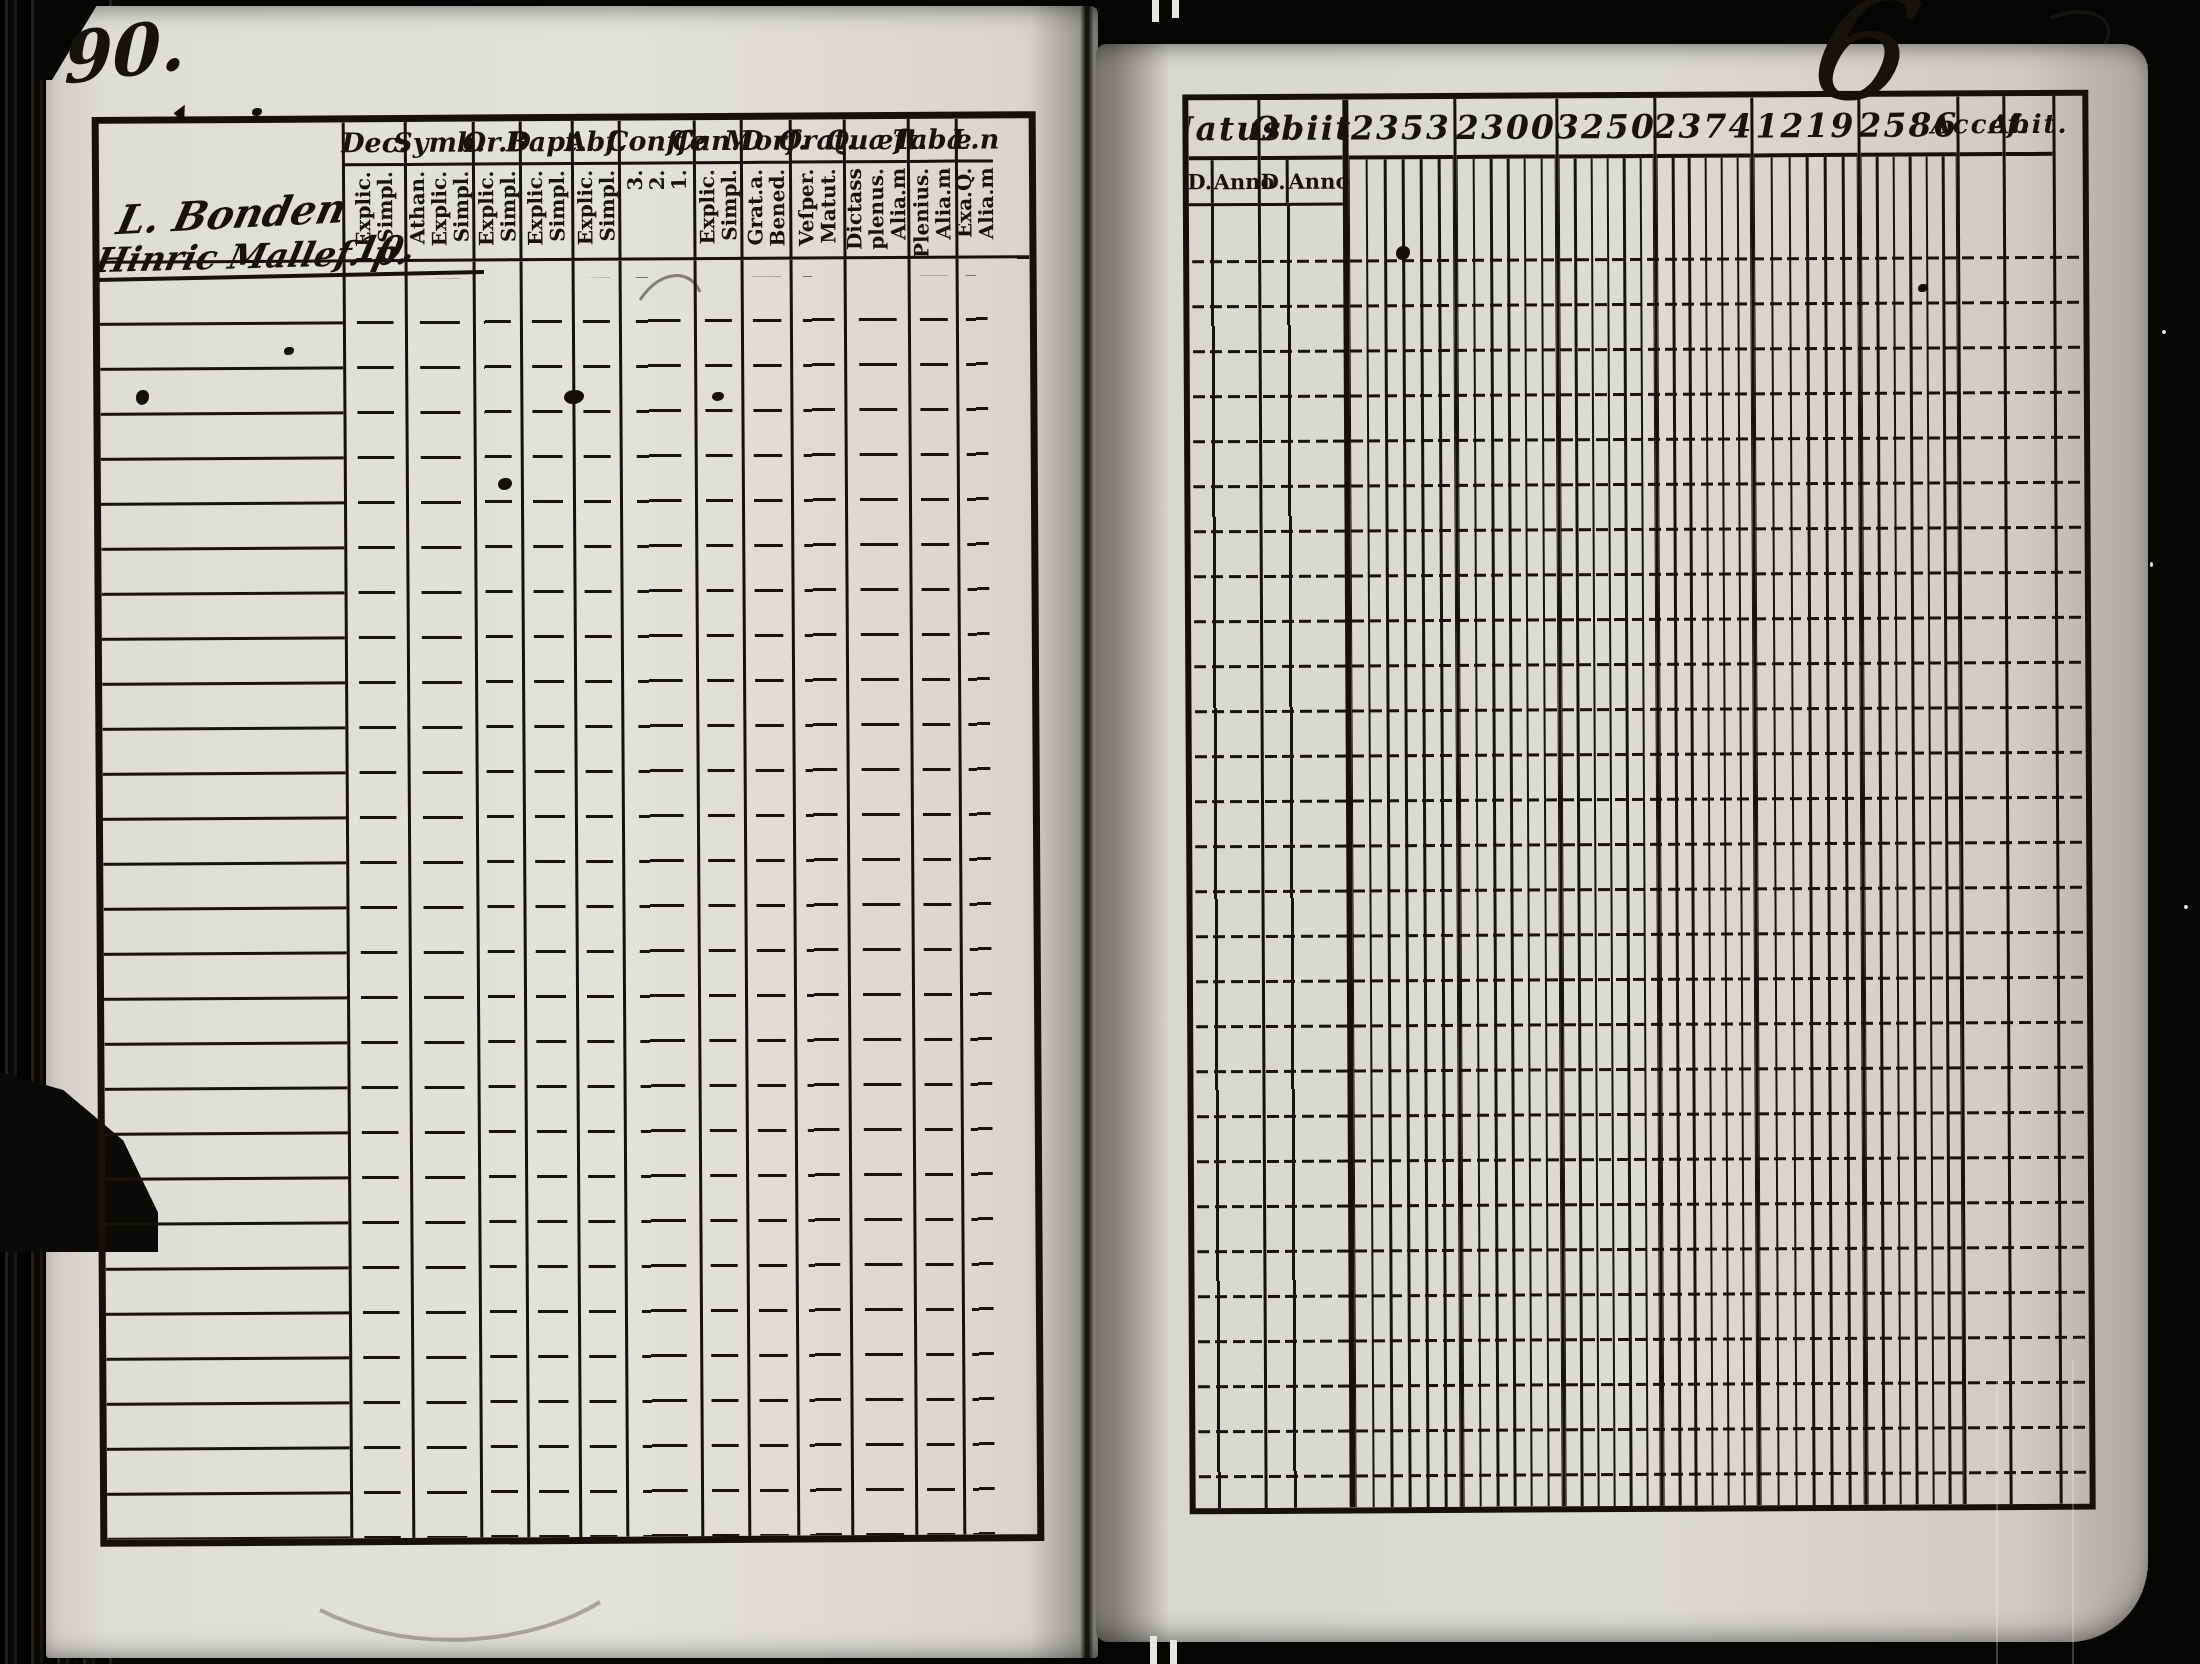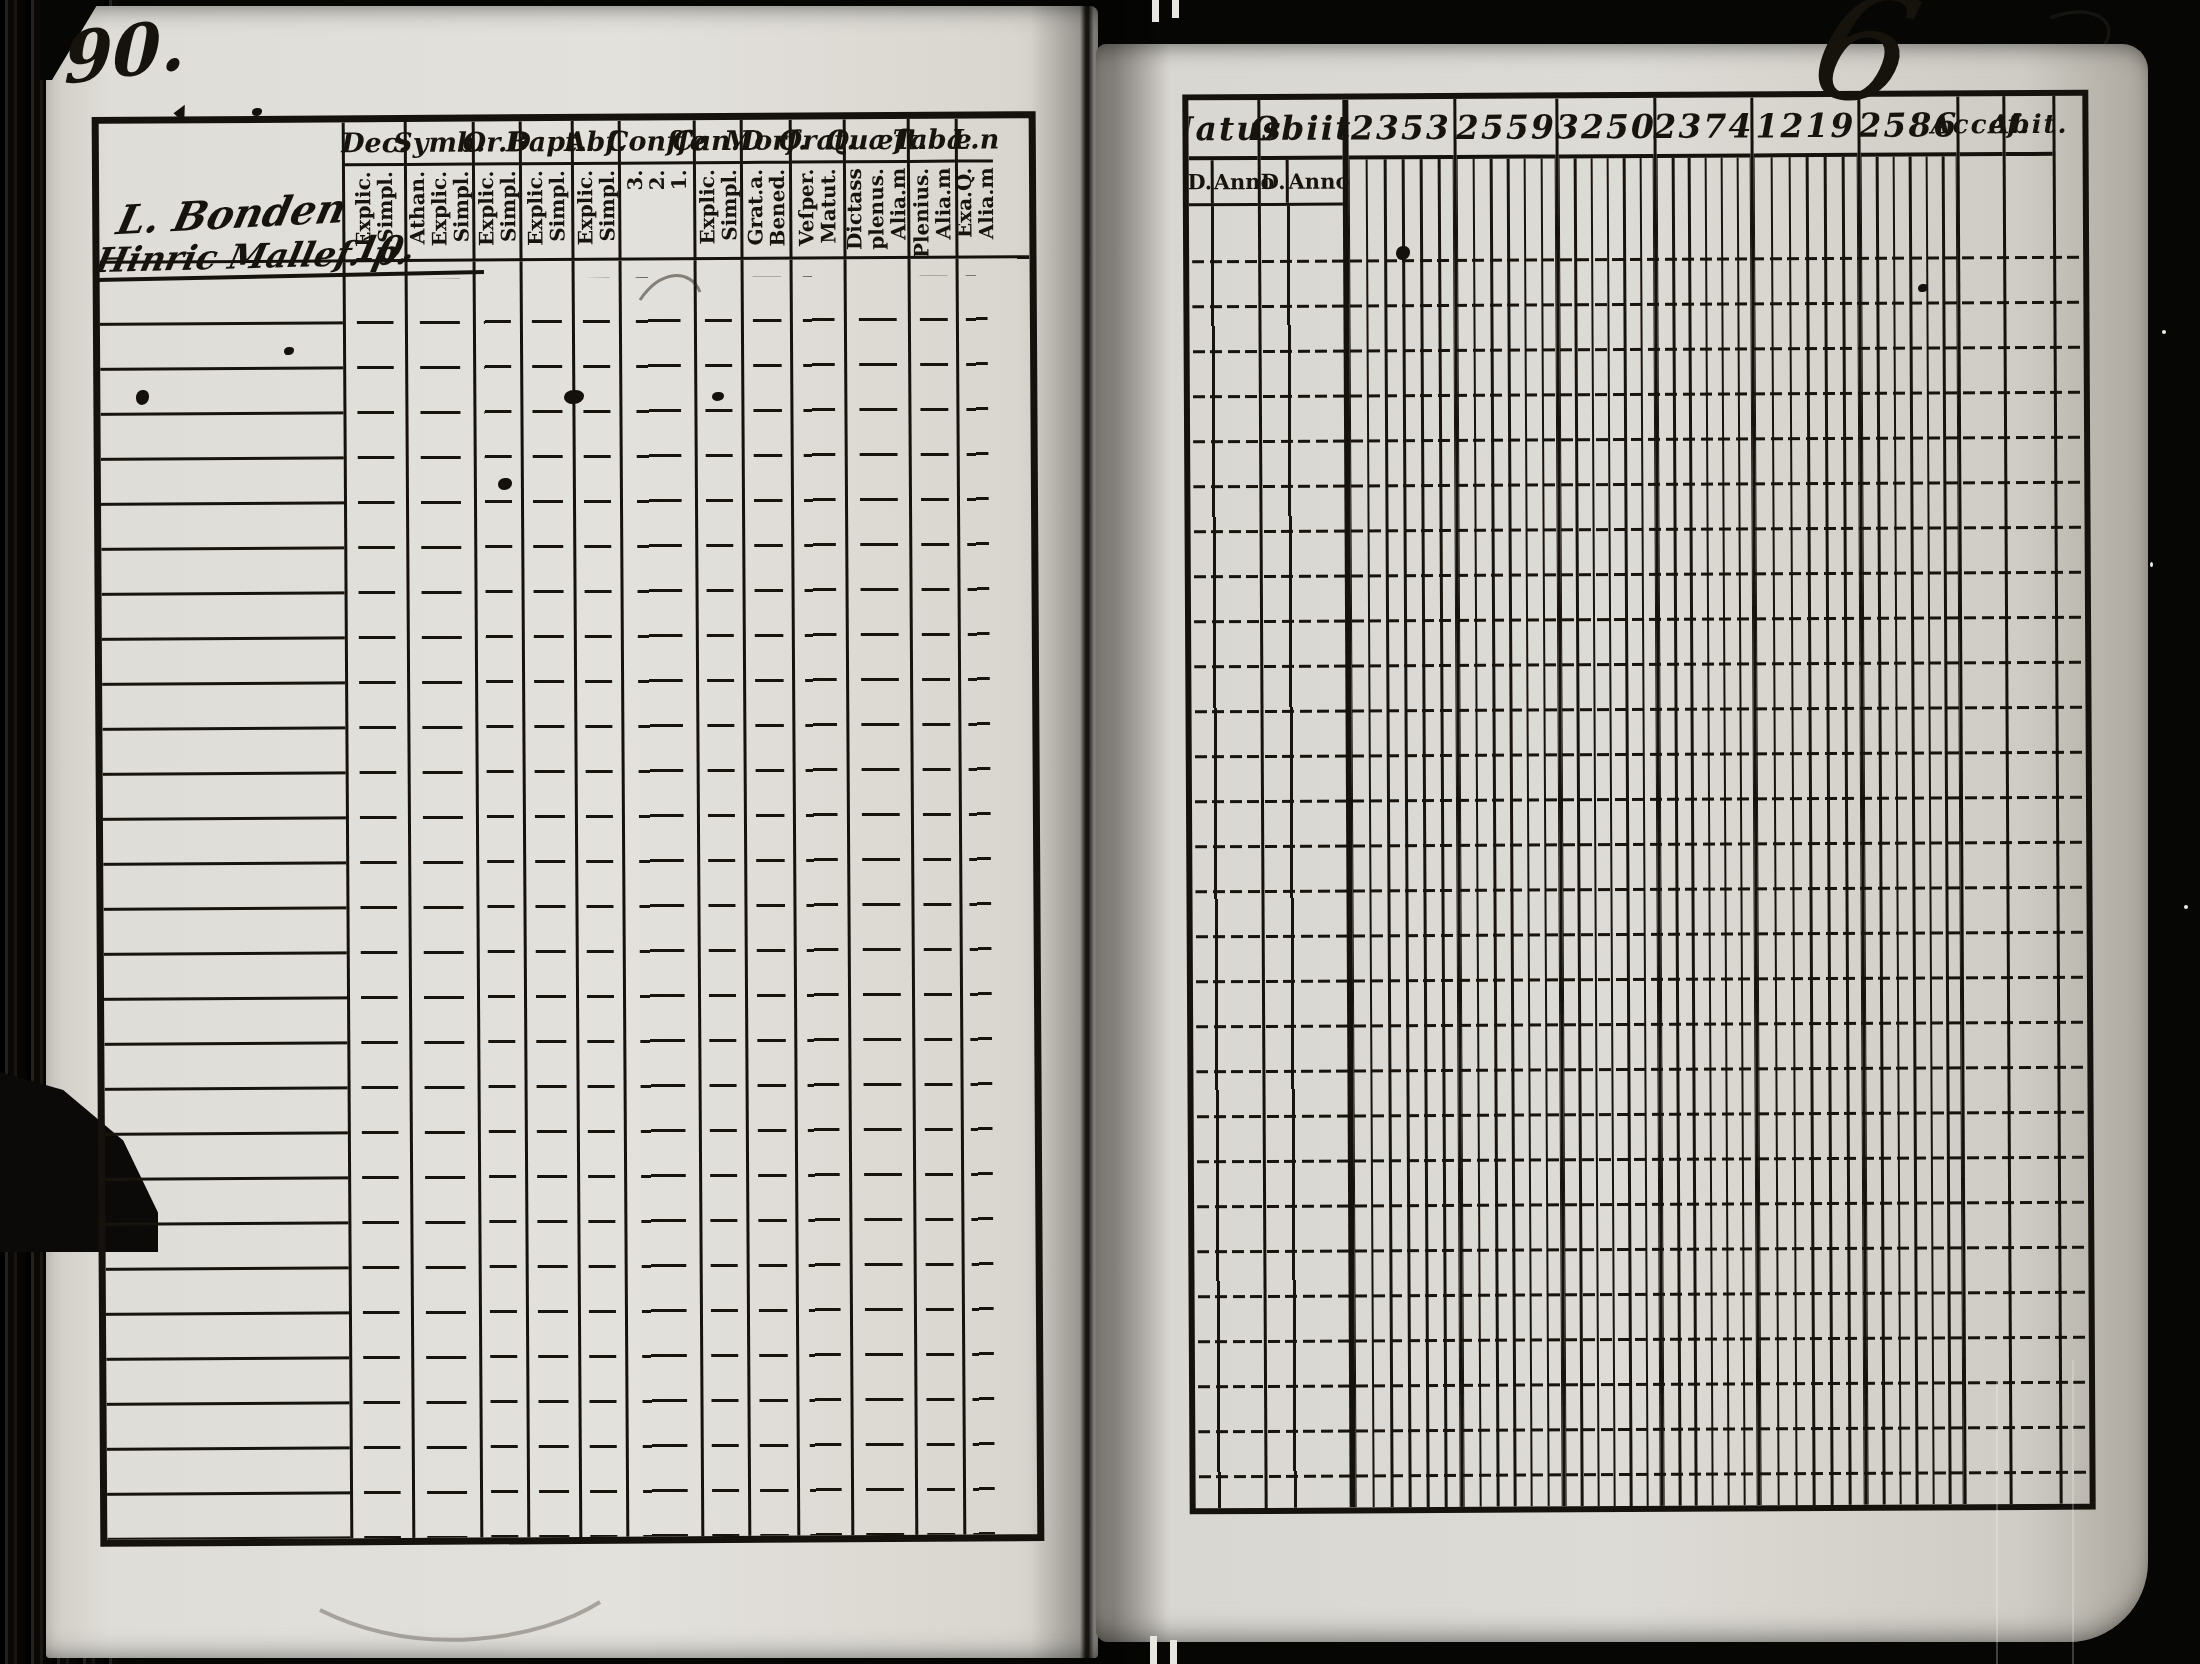--- a/index.html
+++ b/index.html
@@ -211,21 +211,21 @@
             <div class="sd" style="width: 26px;">D.</div>
             <div class="sa">Anno</div>
           </div>
           <div class="rt-bcol" style="background-image: linear-gradient(90deg, transparent 0px, transparent 26px, rgb(23, 19, 13) 26px, rgb(23, 19, 13) 29px, transparent 29px);"></div>
         </div>
         <div class="rt-col">
           <div class="rt-h">2353</div>
           <div class="rt-bcol" style="background-image: repeating-linear-gradient(90deg, rgb(23, 19, 13) 0px, rgb(23, 19, 13) 2.5px, transparent 2.5px, transparent 18px); background-position: -1px 0px;"></div>
         </div>
         <div class="rt-col">
-          <div class="rt-h">2559</div>
+          <div class="rt-h">2300</div>
           <div class="rt-bcol" style="background-image: repeating-linear-gradient(90deg, rgb(23, 19, 13) 0px, rgb(23, 19, 13) 2.5px, transparent 2.5px, transparent 17px); background-position: -1px 0px;"></div>
         </div>
         <div class="rt-col">
           <div class="rt-h">3250</div>
           <div class="rt-bcol" style="background-image: repeating-linear-gradient(90deg, rgb(23, 19, 13) 0px, rgb(23, 19, 13) 2.5px, transparent 2.5px, transparent 16.33px); background-position: -1px 0px;"></div>
         </div>
         <div class="rt-col">
           <div class="rt-h">2374</div>
           <div class="rt-bcol" style="background-image: repeating-linear-gradient(90deg, rgb(23, 19, 13) 0px, rgb(23, 19, 13) 2.5px, transparent 2.5px, transparent 16.17px); background-position: -1px 0px;"></div>
         </div>

